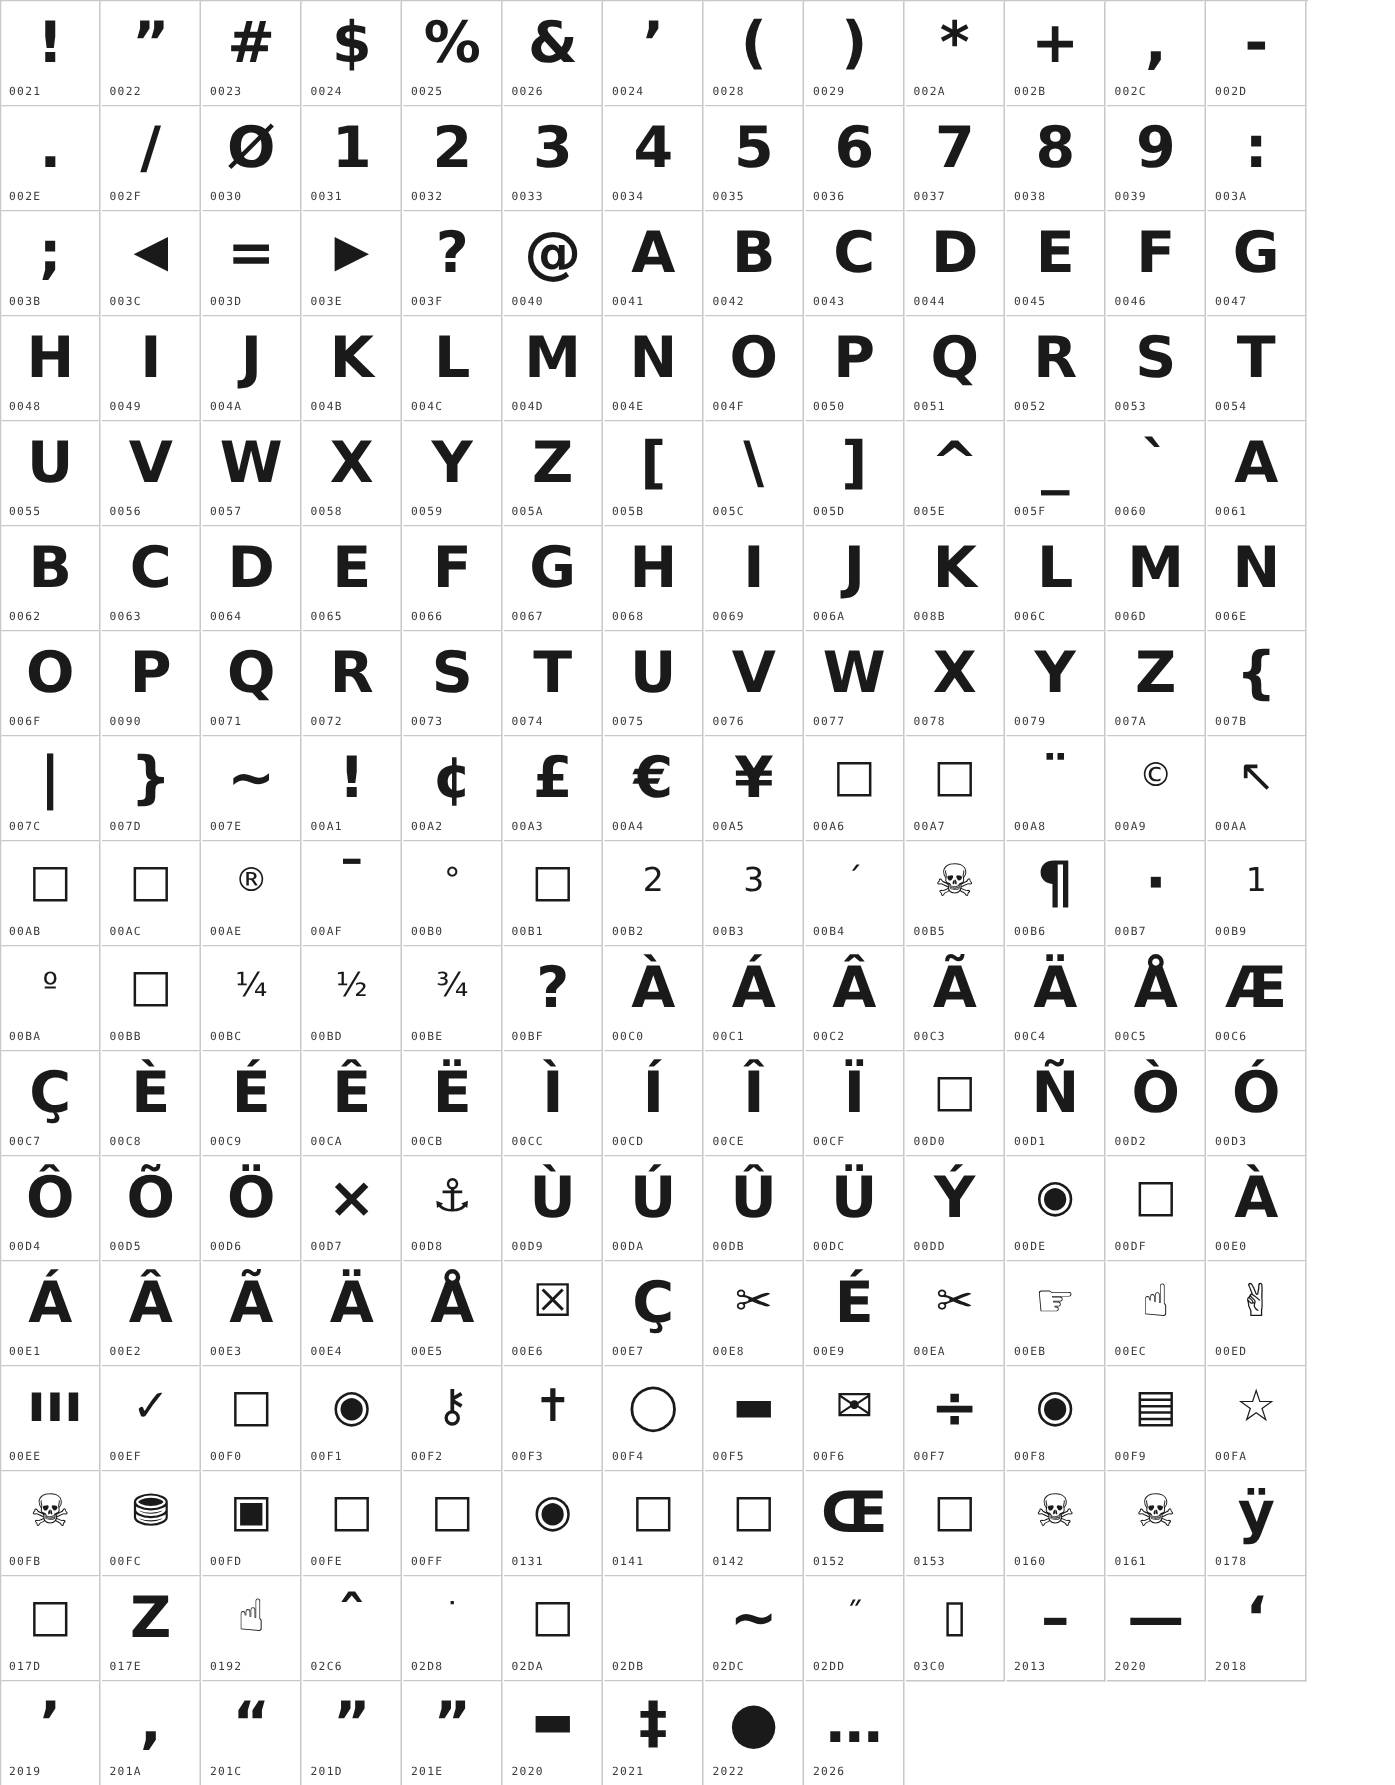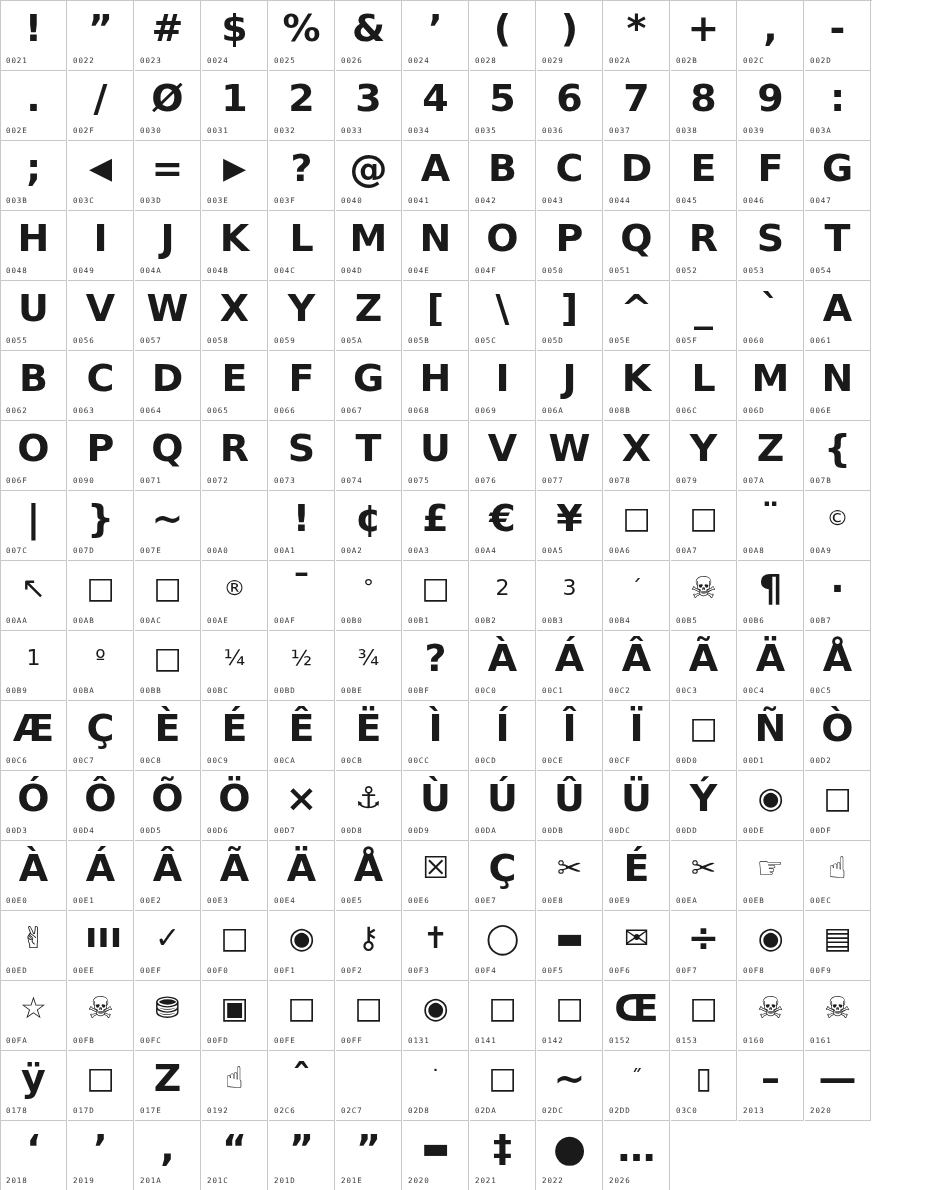--- a/index.html
+++ b/index.html
@@ -444,455 +444,451 @@
       <div class="code">007C</div>
     </div>
     <div class="cell">
       <div class="glyph">}</div>
       <div class="code">007D</div>
     </div>
     <div class="cell">
       <div class="glyph">~</div>
       <div class="code">007E</div>
     </div>
+    <div class="cell">
+      <div class="glyph">!</div>
+      <div class="code">00A1</div>
+    </div>
+    <div class="cell">
+      <div class="glyph">¢</div>
+      <div class="code">00A2</div>
+    </div>
+    <div class="cell">
+      <div class="glyph">£</div>
+      <div class="code">00A3</div>
+    </div>
+    <div class="cell">
+      <div class="glyph">€</div>
+      <div class="code">00A4</div>
+    </div>
+    <div class="cell">
+      <div class="glyph">¥</div>
+      <div class="code">00A5</div>
+    </div>
+    <div class="cell">
+      <div class="glyph sym">□</div>
+      <div class="code">00A6</div>
+    </div>
+    <div class="cell">
+      <div class="glyph sym">□</div>
+      <div class="code">00A7</div>
+    </div>
+    <div class="cell">
+      <div class="glyph">¨</div>
+      <div class="code">00A8</div>
+    </div>
+    <div class="cell">
+      <div class="glyph small">©</div>
+      <div class="code">00A9</div>
+    </div>
+    <div class="cell">
+      <div class="glyph sym">↖</div>
+      <div class="code">00AA</div>
+    </div>
+    <div class="cell">
+      <div class="glyph sym">□</div>
+      <div class="code">00AB</div>
+    </div>
+    <div class="cell">
+      <div class="glyph sym">□</div>
+      <div class="code">00AC</div>
+    </div>
+    <div class="cell">
+      <div class="glyph small">®</div>
+      <div class="code">00AE</div>
+    </div>
+    <div class="cell">
+      <div class="glyph">¯</div>
+      <div class="code">00AF</div>
+    </div>
+    <div class="cell">
+      <div class="glyph small">°</div>
+      <div class="code">00B0</div>
+    </div>
+    <div class="cell">
+      <div class="glyph sym">□</div>
+      <div class="code">00B1</div>
+    </div>
+    <div class="cell">
+      <div class="glyph small">2</div>
+      <div class="code">00B2</div>
+    </div>
+    <div class="cell">
+      <div class="glyph small">3</div>
+      <div class="code">00B3</div>
+    </div>
+    <div class="cell">
+      <div class="glyph small">´</div>
+      <div class="code">00B4</div>
+    </div>
+    <div class="cell">
+      <div class="glyph sym">☠</div>
+      <div class="code">00B5</div>
+    </div>
+    <div class="cell">
+      <div class="glyph">¶</div>
+      <div class="code">00B6</div>
+    </div>
+    <div class="cell">
+      <div class="glyph">·</div>
+      <div class="code">00B7</div>
+    </div>
+    <div class="cell">
+      <div class="glyph small">1</div>
+      <div class="code">00B9</div>
+    </div>
+    <div class="cell">
+      <div class="glyph small">º</div>
+      <div class="code">00BA</div>
+    </div>
+    <div class="cell">
+      <div class="glyph sym">□</div>
+      <div class="code">00BB</div>
+    </div>
+    <div class="cell">
+      <div class="glyph small">¼</div>
+      <div class="code">00BC</div>
+    </div>
+    <div class="cell">
+      <div class="glyph small">½</div>
+      <div class="code">00BD</div>
+    </div>
+    <div class="cell">
+      <div class="glyph small">¾</div>
+      <div class="code">00BE</div>
+    </div>
+    <div class="cell">
+      <div class="glyph">?</div>
+      <div class="code">00BF</div>
+    </div>
+    <div class="cell">
+      <div class="glyph">À</div>
+      <div class="code">00C0</div>
+    </div>
+    <div class="cell">
+      <div class="glyph">Á</div>
+      <div class="code">00C1</div>
+    </div>
+    <div class="cell">
+      <div class="glyph">Â</div>
+      <div class="code">00C2</div>
+    </div>
+    <div class="cell">
+      <div class="glyph">Ã</div>
+      <div class="code">00C3</div>
+    </div>
+    <div class="cell">
+      <div class="glyph">Ä</div>
+      <div class="code">00C4</div>
+    </div>
+    <div class="cell">
+      <div class="glyph">Å</div>
+      <div class="code">00C5</div>
+    </div>
+    <div class="cell">
+      <div class="glyph">Æ</div>
+      <div class="code">00C6</div>
+    </div>
+    <div class="cell">
+      <div class="glyph">Ç</div>
+      <div class="code">00C7</div>
+    </div>
+    <div class="cell">
+      <div class="glyph">È</div>
+      <div class="code">00C8</div>
+    </div>
+    <div class="cell">
+      <div class="glyph">É</div>
+      <div class="code">00C9</div>
+    </div>
+    <div class="cell">
+      <div class="glyph">Ê</div>
+      <div class="code">00CA</div>
+    </div>
+    <div class="cell">
+      <div class="glyph">Ë</div>
+      <div class="code">00CB</div>
+    </div>
+    <div class="cell">
+      <div class="glyph">Ì</div>
+      <div class="code">00CC</div>
+    </div>
+    <div class="cell">
+      <div class="glyph">Í</div>
+      <div class="code">00CD</div>
+    </div>
+    <div class="cell">
+      <div class="glyph">Î</div>
+      <div class="code">00CE</div>
+    </div>
+    <div class="cell">
+      <div class="glyph">Ï</div>
+      <div class="code">00CF</div>
+    </div>
+    <div class="cell">
+      <div class="glyph sym">□</div>
+      <div class="code">00D0</div>
+    </div>
+    <div class="cell">
+      <div class="glyph">Ñ</div>
+      <div class="code">00D1</div>
+    </div>
+    <div class="cell">
+      <div class="glyph">Ò</div>
+      <div class="code">00D2</div>
+    </div>
+    <div class="cell">
+      <div class="glyph">Ó</div>
+      <div class="code">00D3</div>
+    </div>
+    <div class="cell">
+      <div class="glyph">Ô</div>
+      <div class="code">00D4</div>
+    </div>
+    <div class="cell">
+      <div class="glyph">Õ</div>
+      <div class="code">00D5</div>
+    </div>
+    <div class="cell">
+      <div class="glyph">Ö</div>
+      <div class="code">00D6</div>
+    </div>
+    <div class="cell">
+      <div class="glyph">×</div>
+      <div class="code">00D7</div>
+    </div>
+    <div class="cell">
+      <div class="glyph sym">⚓</div>
+      <div class="code">00D8</div>
+    </div>
+    <div class="cell">
+      <div class="glyph">Ù</div>
+      <div class="code">00D9</div>
+    </div>
+    <div class="cell">
+      <div class="glyph">Ú</div>
+      <div class="code">00DA</div>
+    </div>
+    <div class="cell">
+      <div class="glyph">Û</div>
+      <div class="code">00DB</div>
+    </div>
+    <div class="cell">
+      <div class="glyph">Ü</div>
+      <div class="code">00DC</div>
+    </div>
+    <div class="cell">
+      <div class="glyph">Ý</div>
+      <div class="code">00DD</div>
+    </div>
+    <div class="cell">
+      <div class="glyph sym">◉</div>
+      <div class="code">00DE</div>
+    </div>
+    <div class="cell">
+      <div class="glyph sym">□</div>
+      <div class="code">00DF</div>
+    </div>
+    <div class="cell">
+      <div class="glyph">À</div>
+      <div class="code">00E0</div>
+    </div>
+    <div class="cell">
+      <div class="glyph">Á</div>
+      <div class="code">00E1</div>
+    </div>
+    <div class="cell">
+      <div class="glyph">Â</div>
+      <div class="code">00E2</div>
+    </div>
+    <div class="cell">
+      <div class="glyph">Ã</div>
+      <div class="code">00E3</div>
+    </div>
+    <div class="cell">
+      <div class="glyph">Ä</div>
+      <div class="code">00E4</div>
+    </div>
+    <div class="cell">
+      <div class="glyph">Å</div>
+      <div class="code">00E5</div>
+    </div>
+    <div class="cell">
+      <div class="glyph sym">☒</div>
+      <div class="code">00E6</div>
+    </div>
+    <div class="cell">
+      <div class="glyph">Ç</div>
+      <div class="code">00E7</div>
+    </div>
+    <div class="cell">
+      <div class="glyph sym">✂</div>
+      <div class="code">00E8</div>
+    </div>
+    <div class="cell">
+      <div class="glyph">É</div>
+      <div class="code">00E9</div>
+    </div>
+    <div class="cell">
+      <div class="glyph sym">✂</div>
+      <div class="code">00EA</div>
+    </div>
+    <div class="cell">
+      <div class="glyph sym">☞</div>
+      <div class="code">00EB</div>
+    </div>
+    <div class="cell">
+      <div class="glyph sym">☝</div>
+      <div class="code">00EC</div>
+    </div>
+    <div class="cell">
+      <div class="glyph sym">✌</div>
+      <div class="code">00ED</div>
+    </div>
+    <div class="cell">
+      <div class="glyph tiny">▐▐▐</div>
+      <div class="code">00EE</div>
+    </div>
+    <div class="cell">
+      <div class="glyph sym">✓</div>
+      <div class="code">00EF</div>
+    </div>
+    <div class="cell">
+      <div class="glyph sym">□</div>
+      <div class="code">00F0</div>
+    </div>
+    <div class="cell">
+      <div class="glyph sym">◉</div>
+      <div class="code">00F1</div>
+    </div>
+    <div class="cell">
+      <div class="glyph sym">⚷</div>
+      <div class="code">00F2</div>
+    </div>
+    <div class="cell">
+      <div class="glyph sym">✝</div>
+      <div class="code">00F3</div>
+    </div>
+    <div class="cell">
+      <div class="glyph sym">◯</div>
+      <div class="code">00F4</div>
+    </div>
+    <div class="cell">
+      <div class="glyph sym">▬</div>
+      <div class="code">00F5</div>
+    </div>
+    <div class="cell">
+      <div class="glyph sym">✉</div>
+      <div class="code">00F6</div>
+    </div>
+    <div class="cell">
+      <div class="glyph">÷</div>
+      <div class="code">00F7</div>
+    </div>
+    <div class="cell">
+      <div class="glyph sym">◉</div>
+      <div class="code">00F8</div>
+    </div>
+    <div class="cell">
+      <div class="glyph sym">▤</div>
+      <div class="code">00F9</div>
+    </div>
+    <div class="cell">
+      <div class="glyph sym">☆</div>
+      <div class="code">00FA</div>
+    </div>
+    <div class="cell">
+      <div class="glyph sym">☠</div>
+      <div class="code">00FB</div>
+    </div>
+    <div class="cell">
+      <div class="glyph sym">⛃</div>
+      <div class="code">00FC</div>
+    </div>
+    <div class="cell">
+      <div class="glyph sym">▣</div>
+      <div class="code">00FD</div>
+    </div>
+    <div class="cell">
+      <div class="glyph sym">□</div>
+      <div class="code">00FE</div>
+    </div>
+    <div class="cell">
+      <div class="glyph sym">□</div>
+      <div class="code">00FF</div>
+    </div>
+    <div class="cell">
+      <div class="glyph sym">◉</div>
+      <div class="code">0131</div>
+    </div>
+    <div class="cell">
+      <div class="glyph sym">□</div>
+      <div class="code">0141</div>
+    </div>
+    <div class="cell">
+      <div class="glyph sym">□</div>
+      <div class="code">0142</div>
+    </div>
+    <div class="cell">
+      <div class="glyph">Œ</div>
+      <div class="code">0152</div>
+    </div>
+    <div class="cell">
+      <div class="glyph sym">□</div>
+      <div class="code">0153</div>
+    </div>
+    <div class="cell">
+      <div class="glyph sym">☠</div>
+      <div class="code">0160</div>
+    </div>
+    <div class="cell">
+      <div class="glyph sym">☠</div>
+      <div class="code">0161</div>
+    </div>
+    <div class="cell">
+      <div class="glyph">ÿ</div>
+      <div class="code">0178</div>
+    </div>
+    <div class="cell">
+      <div class="glyph sym">□</div>
+      <div class="code">017D</div>
+    </div>
+    <div class="cell">
+      <div class="glyph">Z</div>
+      <div class="code">017E</div>
+    </div>
+    <div class="cell">
+      <div class="glyph sym">☝</div>
+      <div class="code">0192</div>
+    </div>
+    <div class="cell">
+      <div class="glyph">ˆ</div>
+      <div class="code">02C6</div>
+    </div>
+    <div class="cell">
+      <div class="glyph small">˙</div>
+      <div class="code">02D8</div>
+    </div>
+    <div class="cell">
+      <div class="glyph sym">□</div>
+      <div class="code">02DA</div>
+    </div>
     <div class="cell empty">
       <div class="glyph"></div>
-      <div class="code">00A0</div>
-    </div>
-    <div class="cell">
-      <div class="glyph">!</div>
-      <div class="code">00A1</div>
-    </div>
-    <div class="cell">
-      <div class="glyph">¢</div>
-      <div class="code">00A2</div>
-    </div>
-    <div class="cell">
-      <div class="glyph">£</div>
-      <div class="code">00A3</div>
-    </div>
-    <div class="cell">
-      <div class="glyph">€</div>
-      <div class="code">00A4</div>
-    </div>
-    <div class="cell">
-      <div class="glyph">¥</div>
-      <div class="code">00A5</div>
-    </div>
-    <div class="cell">
-      <div class="glyph sym">□</div>
-      <div class="code">00A6</div>
-    </div>
-    <div class="cell">
-      <div class="glyph sym">□</div>
-      <div class="code">00A7</div>
-    </div>
-    <div class="cell">
-      <div class="glyph">¨</div>
-      <div class="code">00A8</div>
-    </div>
-    <div class="cell">
-      <div class="glyph small">©</div>
-      <div class="code">00A9</div>
-    </div>
-    <div class="cell">
-      <div class="glyph sym">↖</div>
-      <div class="code">00AA</div>
-    </div>
-    <div class="cell">
-      <div class="glyph sym">□</div>
-      <div class="code">00AB</div>
-    </div>
-    <div class="cell">
-      <div class="glyph sym">□</div>
-      <div class="code">00AC</div>
-    </div>
-    <div class="cell">
-      <div class="glyph small">®</div>
-      <div class="code">00AE</div>
-    </div>
-    <div class="cell">
-      <div class="glyph">¯</div>
-      <div class="code">00AF</div>
-    </div>
-    <div class="cell">
-      <div class="glyph small">°</div>
-      <div class="code">00B0</div>
-    </div>
-    <div class="cell">
-      <div class="glyph sym">□</div>
-      <div class="code">00B1</div>
-    </div>
-    <div class="cell">
-      <div class="glyph small">2</div>
-      <div class="code">00B2</div>
-    </div>
-    <div class="cell">
-      <div class="glyph small">3</div>
-      <div class="code">00B3</div>
-    </div>
-    <div class="cell">
-      <div class="glyph small">´</div>
-      <div class="code">00B4</div>
-    </div>
-    <div class="cell">
-      <div class="glyph sym">☠</div>
-      <div class="code">00B5</div>
-    </div>
-    <div class="cell">
-      <div class="glyph">¶</div>
-      <div class="code">00B6</div>
-    </div>
-    <div class="cell">
-      <div class="glyph">·</div>
-      <div class="code">00B7</div>
-    </div>
-    <div class="cell">
-      <div class="glyph small">1</div>
-      <div class="code">00B9</div>
-    </div>
-    <div class="cell">
-      <div class="glyph small">º</div>
-      <div class="code">00BA</div>
-    </div>
-    <div class="cell">
-      <div class="glyph sym">□</div>
-      <div class="code">00BB</div>
-    </div>
-    <div class="cell">
-      <div class="glyph small">¼</div>
-      <div class="code">00BC</div>
-    </div>
-    <div class="cell">
-      <div class="glyph small">½</div>
-      <div class="code">00BD</div>
-    </div>
-    <div class="cell">
-      <div class="glyph small">¾</div>
-      <div class="code">00BE</div>
-    </div>
-    <div class="cell">
-      <div class="glyph">?</div>
-      <div class="code">00BF</div>
-    </div>
-    <div class="cell">
-      <div class="glyph">À</div>
-      <div class="code">00C0</div>
-    </div>
-    <div class="cell">
-      <div class="glyph">Á</div>
-      <div class="code">00C1</div>
-    </div>
-    <div class="cell">
-      <div class="glyph">Â</div>
-      <div class="code">00C2</div>
-    </div>
-    <div class="cell">
-      <div class="glyph">Ã</div>
-      <div class="code">00C3</div>
-    </div>
-    <div class="cell">
-      <div class="glyph">Ä</div>
-      <div class="code">00C4</div>
-    </div>
-    <div class="cell">
-      <div class="glyph">Å</div>
-      <div class="code">00C5</div>
-    </div>
-    <div class="cell">
-      <div class="glyph">Æ</div>
-      <div class="code">00C6</div>
-    </div>
-    <div class="cell">
-      <div class="glyph">Ç</div>
-      <div class="code">00C7</div>
-    </div>
-    <div class="cell">
-      <div class="glyph">È</div>
-      <div class="code">00C8</div>
-    </div>
-    <div class="cell">
-      <div class="glyph">É</div>
-      <div class="code">00C9</div>
-    </div>
-    <div class="cell">
-      <div class="glyph">Ê</div>
-      <div class="code">00CA</div>
-    </div>
-    <div class="cell">
-      <div class="glyph">Ë</div>
-      <div class="code">00CB</div>
-    </div>
-    <div class="cell">
-      <div class="glyph">Ì</div>
-      <div class="code">00CC</div>
-    </div>
-    <div class="cell">
-      <div class="glyph">Í</div>
-      <div class="code">00CD</div>
-    </div>
-    <div class="cell">
-      <div class="glyph">Î</div>
-      <div class="code">00CE</div>
-    </div>
-    <div class="cell">
-      <div class="glyph">Ï</div>
-      <div class="code">00CF</div>
-    </div>
-    <div class="cell">
-      <div class="glyph sym">□</div>
-      <div class="code">00D0</div>
-    </div>
-    <div class="cell">
-      <div class="glyph">Ñ</div>
-      <div class="code">00D1</div>
-    </div>
-    <div class="cell">
-      <div class="glyph">Ò</div>
-      <div class="code">00D2</div>
-    </div>
-    <div class="cell">
-      <div class="glyph">Ó</div>
-      <div class="code">00D3</div>
-    </div>
-    <div class="cell">
-      <div class="glyph">Ô</div>
-      <div class="code">00D4</div>
-    </div>
-    <div class="cell">
-      <div class="glyph">Õ</div>
-      <div class="code">00D5</div>
-    </div>
-    <div class="cell">
-      <div class="glyph">Ö</div>
-      <div class="code">00D6</div>
-    </div>
-    <div class="cell">
-      <div class="glyph">×</div>
-      <div class="code">00D7</div>
-    </div>
-    <div class="cell">
-      <div class="glyph sym">⚓</div>
-      <div class="code">00D8</div>
-    </div>
-    <div class="cell">
-      <div class="glyph">Ù</div>
-      <div class="code">00D9</div>
-    </div>
-    <div class="cell">
-      <div class="glyph">Ú</div>
-      <div class="code">00DA</div>
-    </div>
-    <div class="cell">
-      <div class="glyph">Û</div>
-      <div class="code">00DB</div>
-    </div>
-    <div class="cell">
-      <div class="glyph">Ü</div>
-      <div class="code">00DC</div>
-    </div>
-    <div class="cell">
-      <div class="glyph">Ý</div>
-      <div class="code">00DD</div>
-    </div>
-    <div class="cell">
-      <div class="glyph sym">◉</div>
-      <div class="code">00DE</div>
-    </div>
-    <div class="cell">
-      <div class="glyph sym">□</div>
-      <div class="code">00DF</div>
-    </div>
-    <div class="cell">
-      <div class="glyph">À</div>
-      <div class="code">00E0</div>
-    </div>
-    <div class="cell">
-      <div class="glyph">Á</div>
-      <div class="code">00E1</div>
-    </div>
-    <div class="cell">
-      <div class="glyph">Â</div>
-      <div class="code">00E2</div>
-    </div>
-    <div class="cell">
-      <div class="glyph">Ã</div>
-      <div class="code">00E3</div>
-    </div>
-    <div class="cell">
-      <div class="glyph">Ä</div>
-      <div class="code">00E4</div>
-    </div>
-    <div class="cell">
-      <div class="glyph">Å</div>
-      <div class="code">00E5</div>
-    </div>
-    <div class="cell">
-      <div class="glyph sym">☒</div>
-      <div class="code">00E6</div>
-    </div>
-    <div class="cell">
-      <div class="glyph">Ç</div>
-      <div class="code">00E7</div>
-    </div>
-    <div class="cell">
-      <div class="glyph sym">✂</div>
-      <div class="code">00E8</div>
-    </div>
-    <div class="cell">
-      <div class="glyph">É</div>
-      <div class="code">00E9</div>
-    </div>
-    <div class="cell">
-      <div class="glyph sym">✂</div>
-      <div class="code">00EA</div>
-    </div>
-    <div class="cell">
-      <div class="glyph sym">☞</div>
-      <div class="code">00EB</div>
-    </div>
-    <div class="cell">
-      <div class="glyph sym">☝</div>
-      <div class="code">00EC</div>
-    </div>
-    <div class="cell">
-      <div class="glyph sym">✌</div>
-      <div class="code">00ED</div>
-    </div>
-    <div class="cell">
-      <div class="glyph tiny">▐▐▐</div>
-      <div class="code">00EE</div>
-    </div>
-    <div class="cell">
-      <div class="glyph sym">✓</div>
-      <div class="code">00EF</div>
-    </div>
-    <div class="cell">
-      <div class="glyph sym">□</div>
-      <div class="code">00F0</div>
-    </div>
-    <div class="cell">
-      <div class="glyph sym">◉</div>
-      <div class="code">00F1</div>
-    </div>
-    <div class="cell">
-      <div class="glyph sym">⚷</div>
-      <div class="code">00F2</div>
-    </div>
-    <div class="cell">
-      <div class="glyph sym">✝</div>
-      <div class="code">00F3</div>
-    </div>
-    <div class="cell">
-      <div class="glyph sym">◯</div>
-      <div class="code">00F4</div>
-    </div>
-    <div class="cell">
-      <div class="glyph sym">▬</div>
-      <div class="code">00F5</div>
-    </div>
-    <div class="cell">
-      <div class="glyph sym">✉</div>
-      <div class="code">00F6</div>
-    </div>
-    <div class="cell">
-      <div class="glyph">÷</div>
-      <div class="code">00F7</div>
-    </div>
-    <div class="cell">
-      <div class="glyph sym">◉</div>
-      <div class="code">00F8</div>
-    </div>
-    <div class="cell">
-      <div class="glyph sym">▤</div>
-      <div class="code">00F9</div>
-    </div>
-    <div class="cell">
-      <div class="glyph sym">☆</div>
-      <div class="code">00FA</div>
-    </div>
-    <div class="cell">
-      <div class="glyph sym">☠</div>
-      <div class="code">00FB</div>
-    </div>
-    <div class="cell">
-      <div class="glyph sym">⛃</div>
-      <div class="code">00FC</div>
-    </div>
-    <div class="cell">
-      <div class="glyph sym">▣</div>
-      <div class="code">00FD</div>
-    </div>
-    <div class="cell">
-      <div class="glyph sym">□</div>
-      <div class="code">00FE</div>
-    </div>
-    <div class="cell">
-      <div class="glyph sym">□</div>
-      <div class="code">00FF</div>
-    </div>
-    <div class="cell">
-      <div class="glyph sym">◉</div>
-      <div class="code">0131</div>
-    </div>
-    <div class="cell">
-      <div class="glyph sym">□</div>
-      <div class="code">0141</div>
-    </div>
-    <div class="cell">
-      <div class="glyph sym">□</div>
-      <div class="code">0142</div>
-    </div>
-    <div class="cell">
-      <div class="glyph">Œ</div>
-      <div class="code">0152</div>
-    </div>
-    <div class="cell">
-      <div class="glyph sym">□</div>
-      <div class="code">0153</div>
-    </div>
-    <div class="cell">
-      <div class="glyph sym">☠</div>
-      <div class="code">0160</div>
-    </div>
-    <div class="cell">
-      <div class="glyph sym">☠</div>
-      <div class="code">0161</div>
-    </div>
-    <div class="cell">
-      <div class="glyph">ÿ</div>
-      <div class="code">0178</div>
-    </div>
-    <div class="cell">
-      <div class="glyph sym">□</div>
-      <div class="code">017D</div>
-    </div>
-    <div class="cell">
-      <div class="glyph">Z</div>
-      <div class="code">017E</div>
-    </div>
-    <div class="cell">
-      <div class="glyph sym">☝</div>
-      <div class="code">0192</div>
-    </div>
-    <div class="cell">
-      <div class="glyph">ˆ</div>
-      <div class="code">02C6</div>
-    </div>
-    <div class="cell empty">
-      <div class="glyph"></div>
-      <div class="code">02C7</div>
-    </div>
-    <div class="cell">
-      <div class="glyph small">˙</div>
-      <div class="code">02D8</div>
-    </div>
-    <div class="cell">
-      <div class="glyph sym">□</div>
-      <div class="code">02DA</div>
+      <div class="code">02DB</div>
     </div>
     <div class="cell">
       <div class="glyph">~</div>
       <div class="code">02DC</div>
     </div>
     <div class="cell">
       <div class="glyph small">˝</div>
       <div class="code">02DD</div>
     </div>
     <div class="cell">

